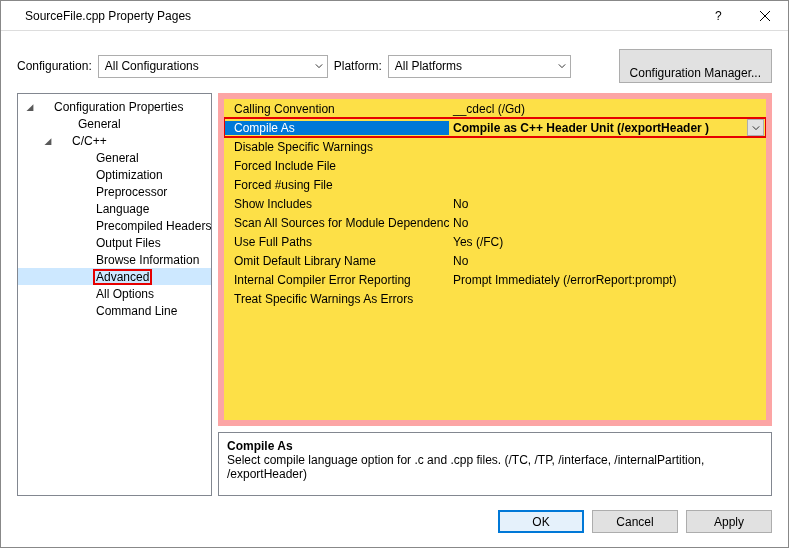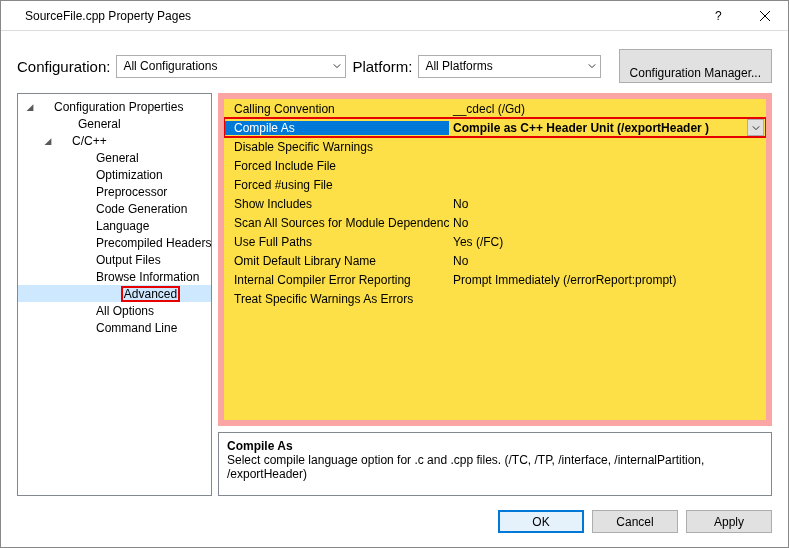--- a/index.html
+++ b/index.html
@@ -3,30 +3,30 @@
 <meta charset="utf-8">
 <style>
   * { box-sizing: border-box; font-family: "Segoe UI", Tahoma, sans-serif; font-size: 12px; }
   body { margin: 0; background: #fff; }
   .window { width: 789px; height: 548px; border: 1px solid #888; display: flex; flex-direction: column; background: #fff; }
   .titlebar { height: 30px; display: flex; align-items: center; padding-left: 24px; border-bottom: 1px solid #ddd; }
   .titlebar .title { flex: 1; font-size: 12px; }
   .titlebar .btn { width: 46px; height: 30px; display: flex; align-items: center; justify-content: center; }
   .titlebar .btn svg { width: 10px; height: 10px; }
   .config-row { display: flex; align-items: center; padding: 18px 16px 10px 16px; gap: 6px; }
-  .config-row label { font-size: 15px; }
+  .config-row label { font-size: 12px; }
   .combo { height: 23px; border: 1px solid #adadad; background: #fff; display: flex; align-items: center; padding: 0 4px 0 6px; position: relative; }
   .combo .arrow { position: absolute; right: 4px; top: 50%; transform: translateY(-50%); }
   .cfg-combo { width: 230px; }
   .plat-combo { width: 183px; }
   .cfgmgr-btn { height: 16px; border: 1px solid #adadad; background: #e1e1e1; padding: 16px 10px; margin-left: auto; }
   .body { flex: 1; display: flex; padding: 0 16px 6px 16px; gap: 6px; min-height: 0; }
   .tree { width: 195px; border: 1px solid #828790; padding: 4px 0; overflow: auto; background: #fff; }
   .tree-row { display: flex; align-items: center; height: 17px; padding-right: 4px; white-space: nowrap; }
-  .tree-row.selected { background: #cde8ff; justify-content: center; }
+  .tree-row.selected { background: #cde8ff; }
   .toggle { width: 12px; display: inline-flex; justify-content: center; align-items: center; font-size: 9px; color: #595959; }
   .tree-label { padding: 0 2px; margin-left: 16px; }
   .redbox { outline: 2px solid #e60000; outline-offset: -1px; }
   .right { flex: 1; display: flex; flex-direction: column; gap: 6px; min-height: 0; }
   .grid { flex: 1; border: 6px solid #fca5a5; background: #fde047; overflow: auto; position: relative; }
   .grow { display: flex; height: 19px; align-items: center; }
   .gname { width: 225px; padding-left: 10px; overflow: hidden; text-overflow: clip; white-space: nowrap; }
   .gval { flex: 1; padding-left: 4px; white-space: nowrap; overflow: hidden; }
   .grow.sel .gname { background: #0078d7; color: #fff; }
   .grow.sel .gval { font-weight: bold; }
@@ -91,23 +91,20 @@
           <span class="tree-label">C/C++</span>
         </div>
       <div class="tree-row ind3">
           <span class="tree-label">General</span>
         </div>
       <div class="tree-row ind3">
           <span class="tree-label">Optimization</span>
         </div>
       <div class="tree-row ind3">
           <span class="tree-label">Preprocessor</span>
-        </div>
-      <div class="tree-row ind3">
-          <span class="tree-label">Code Generation</span>
         </div>
       <div class="tree-row ind3">
           <span class="tree-label">Language</span>
         </div>
       <div class="tree-row ind3">
           <span class="tree-label">Precompiled Headers</span>
         </div>
       <div class="tree-row ind3">
           <span class="tree-label">Output Files</span>
         </div>

